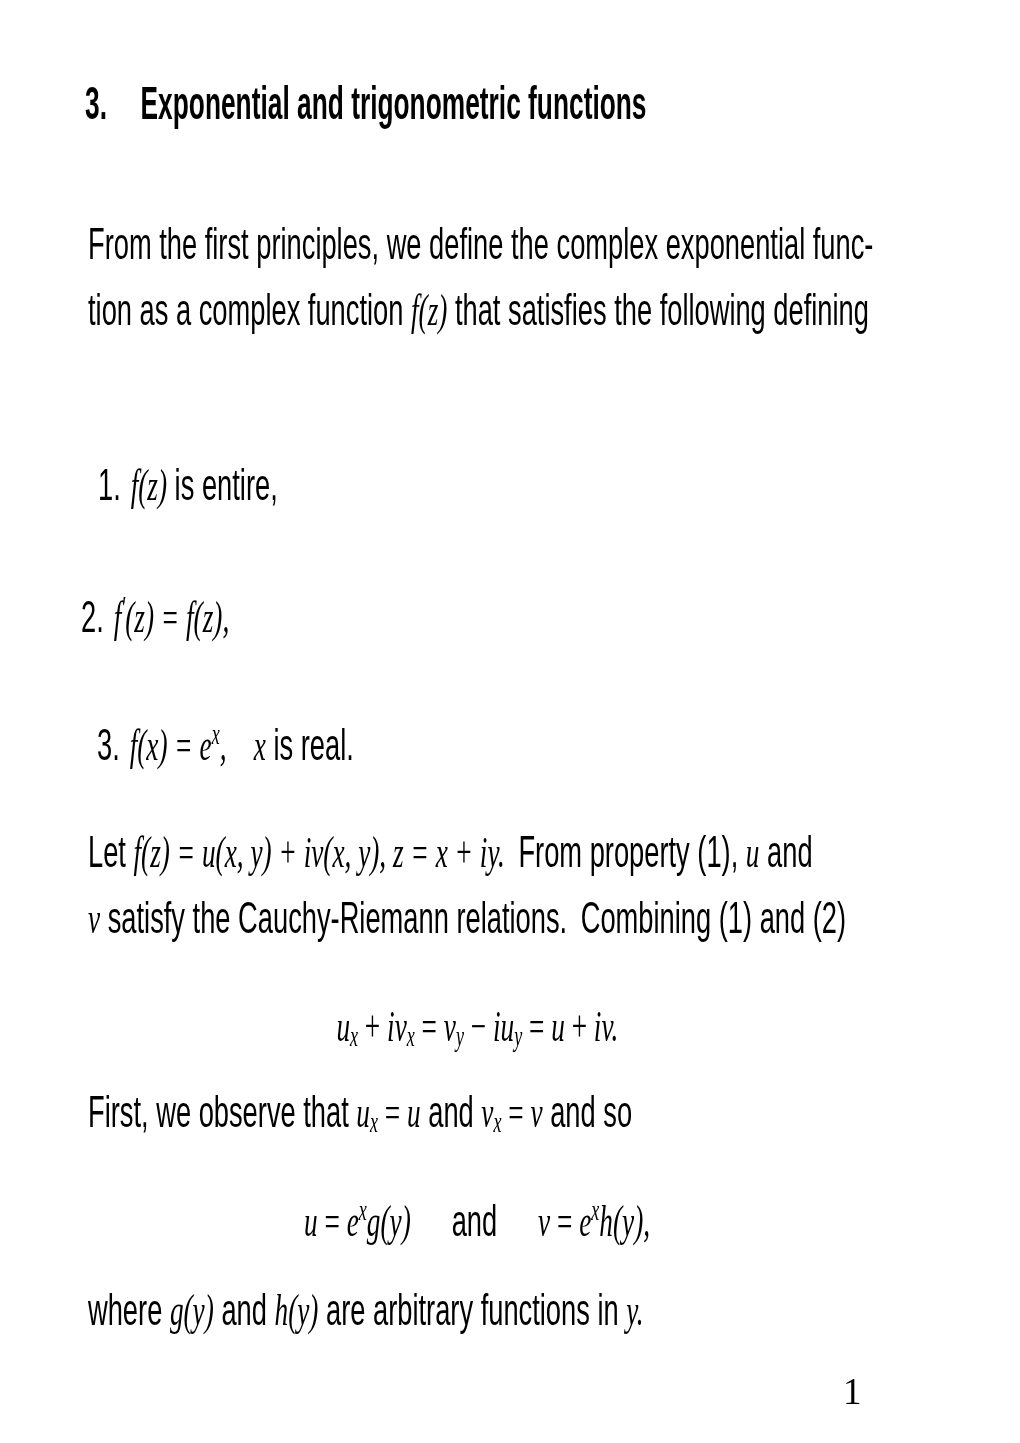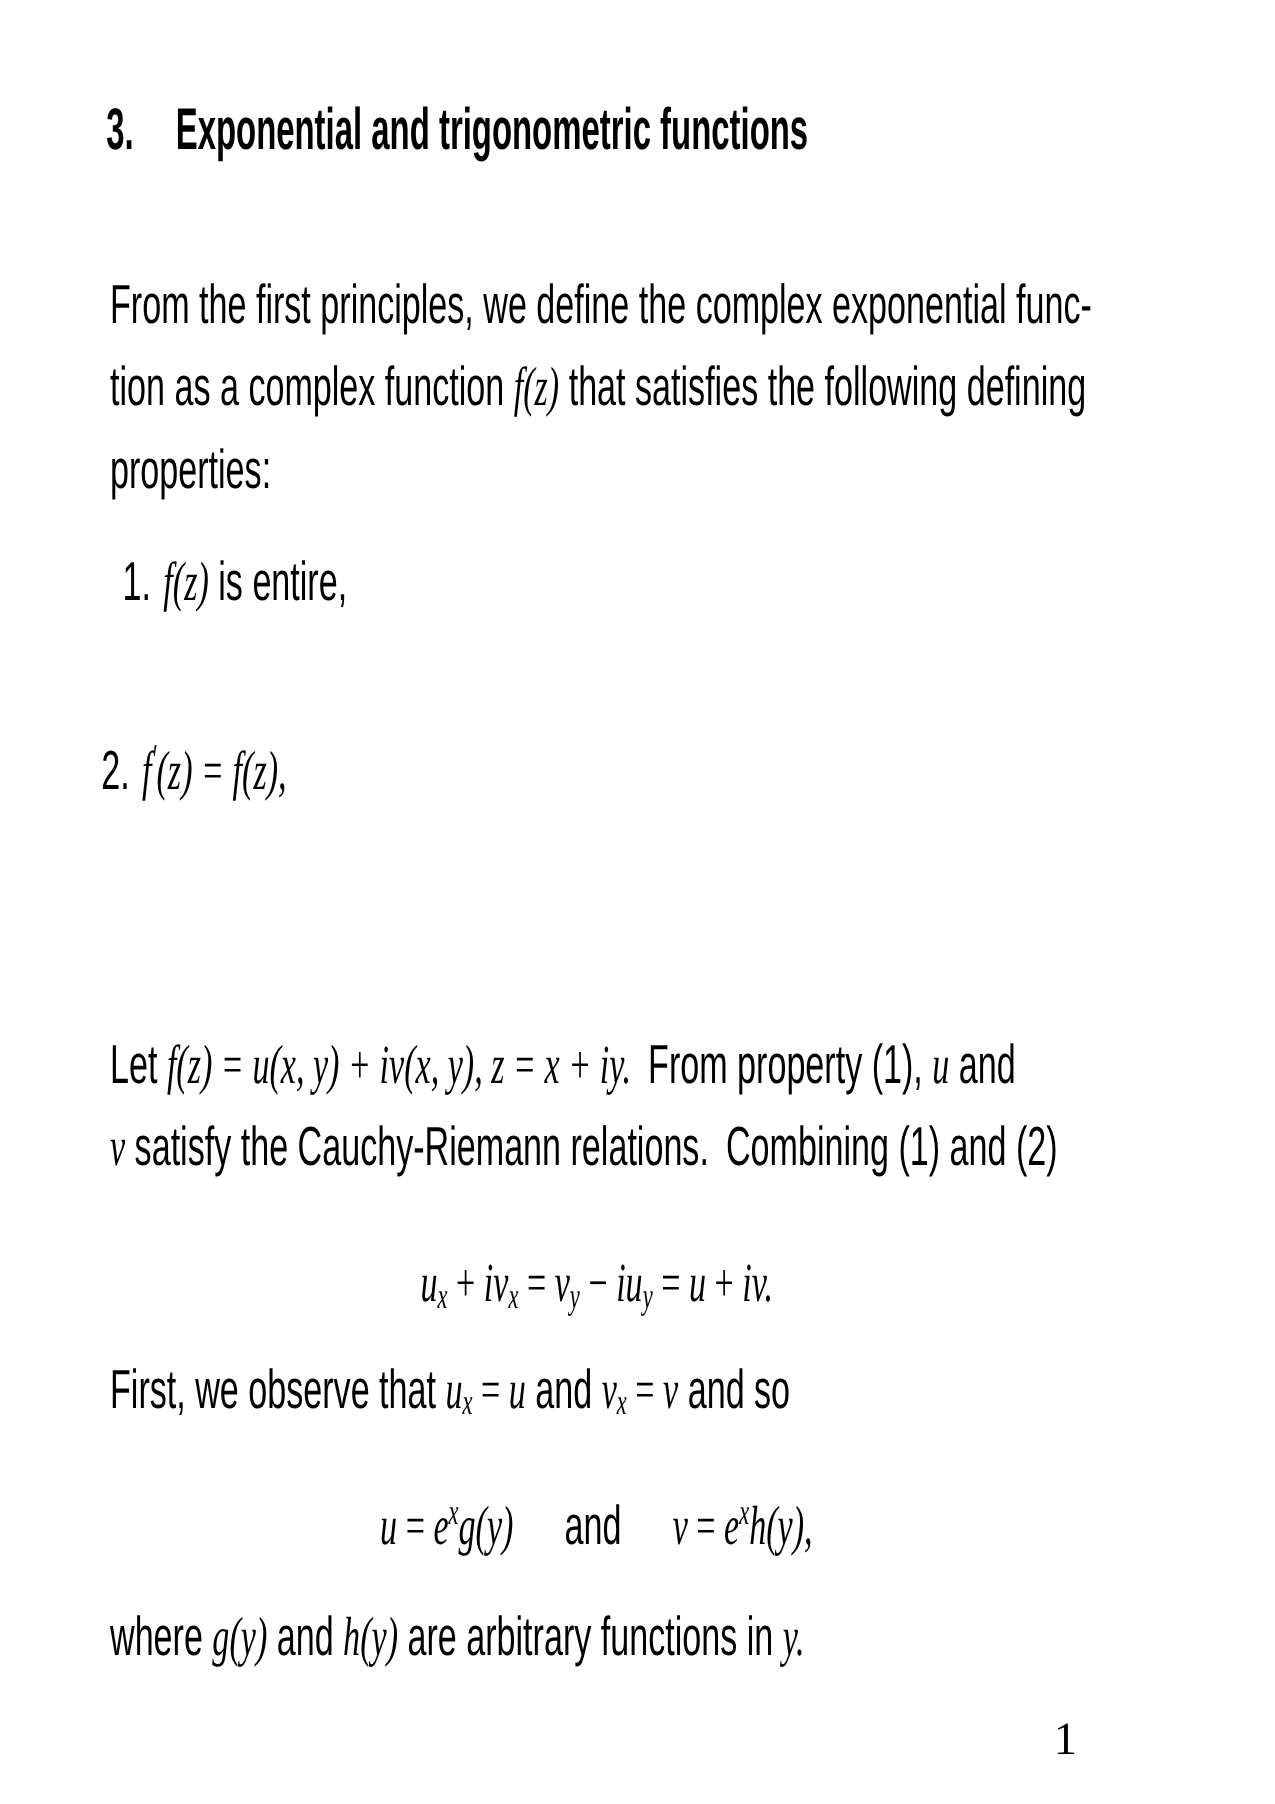--- a/index.html
+++ b/index.html
@@ -54,29 +54,29 @@
   <div class="line title" style="top:73px; left:85px;">
     <span class="sq"><span class="s">3.</span><span class="s title-text">Exponential and trigonometric functions</span></span>
   </div>
 
   <div class="line" style="top:211px; left:88px;">
     <span class="sq"><span class="s">From the first principles, we define the complex exponential func-</span></span>
   </div>
   <div class="line" style="top:277px; left:88px;">
     <span class="sq"><span class="s">tion as a complex function </span><span class="m">f(z)</span><span class="s"> that satisfies the following defining</span></span>
   </div>
-  <div class="line" style="top:343px; left:88px;">
-    <span class="sq"><span class="s">properties:</span></span>
-  </div>
 
-  <div class="line" style="top:433px; left:98px;">
+  <div class="line" style="top:452px; left:98px;">
     <span class="sq"><span class="s item-label">1.</span><span><span class="m">f(z)</span><span class="s"> is entire,</span></span></span>
   </div>
   <div class="line" style="top:584px; left:81px;">
     <span class="sq"><span class="s item-label">2.</span><span><span class="m">f</span><sup class="m">′</sup><span class="m">(z) = f(z),</span></span></span>
+  </div>
+  <div class="line" style="top:712px; left:97px;">
+    <span class="sq"><span class="s item-label">3.</span><span><span class="m">f(x) = e</span><sup class="m">x</sup><span class="m">, x</span><span class="s"> is real.</span></span></span>
   </div>
 
   <div class="line" style="top:819px; left:88px;">
     <span class="sq"><span class="s">Let </span><span class="m">f(z) = u(x, y) + iv(x, y), z = x + iy.</span><span class="s"> From property (1), </span><span class="m">u</span><span class="s"> and</span></span>
   </div>
   <div class="line" style="top:885px; left:88px;">
     <span class="sq"><span class="m">v</span><span class="s"> satisfy the Cauchy-Riemann relations. Combining (1) and (2)</span></span>
   </div>
 
   <div class="line eq" style="top:994px;">

